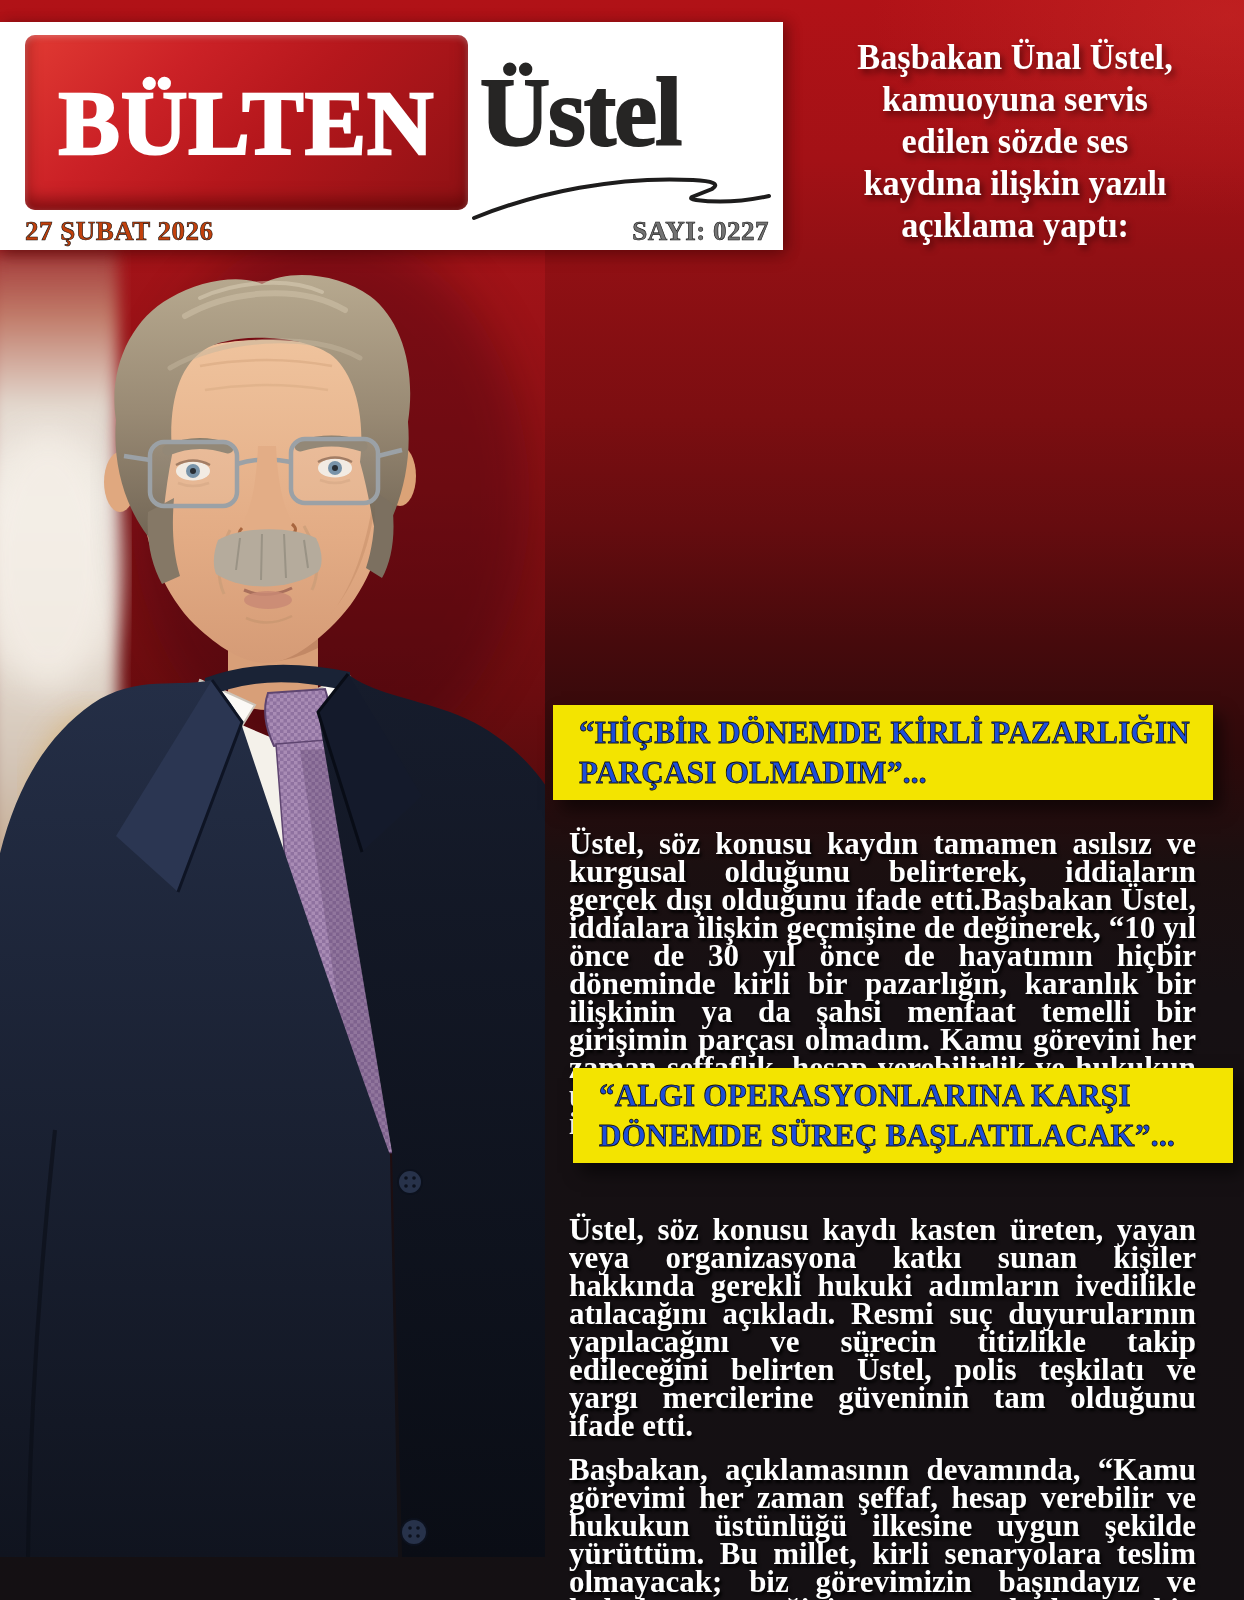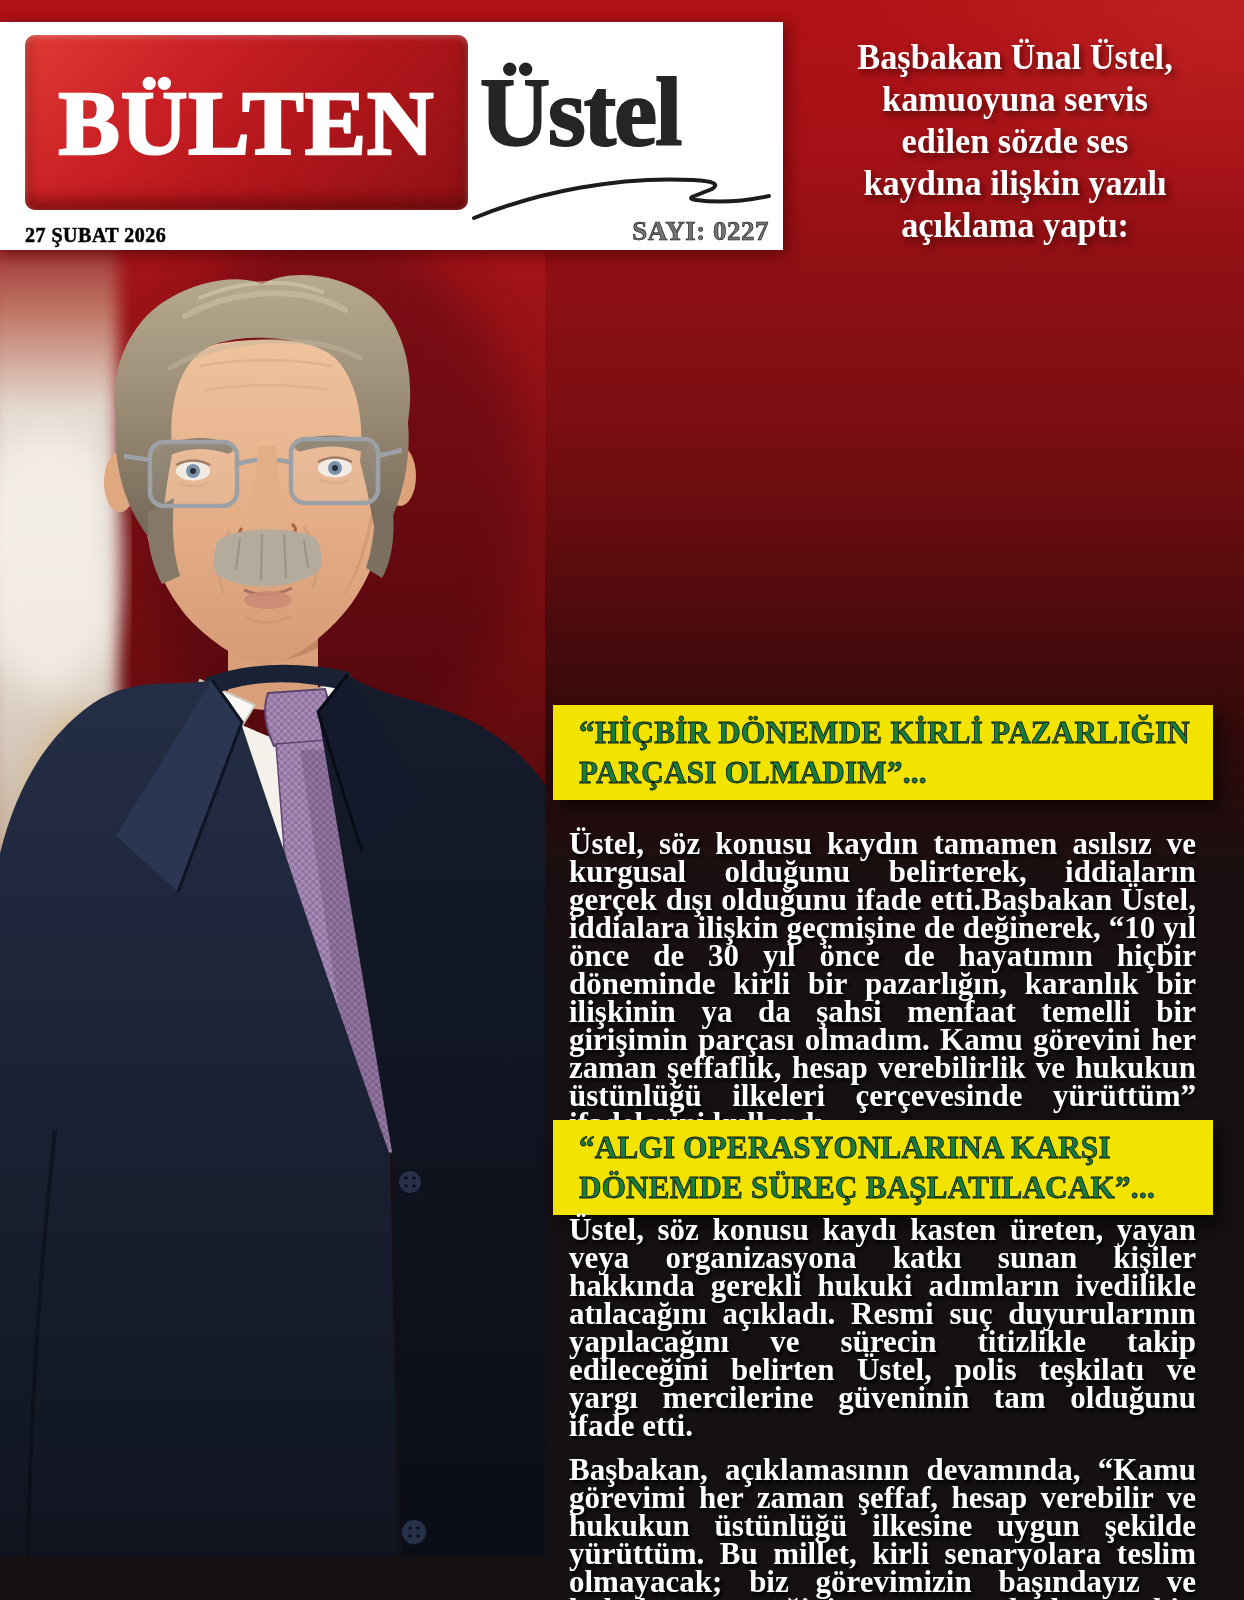--- a/index.html
+++ b/index.html
@@ -38,21 +38,21 @@
   .logo-red span{
     color:#fff;font-size:92px;font-weight:bold;letter-spacing:1px;
     -webkit-text-stroke:2.5px #fff;line-height:1;
   }
   .logo-kibris{
     position:absolute;left:480px;top:42px;color:#262524;font-size:97px;font-weight:bold;
     -webkit-text-stroke:2px #262524;line-height:1;letter-spacing:-2px;
   }
   .swoosh{position:absolute;left:468px;top:146px;}
   .masthead-date{
-    position:absolute;left:25px;bottom:3px;color:#000000;font-size:20px;font-weight:bold;
+    position:absolute;left:25px;bottom:3px;color:#c2410c;font-size:27px;font-weight:bold;
     -webkit-text-stroke:.6px #111;letter-spacing:.5px;
   }
   .masthead-issue{
     position:absolute;right:14px;bottom:3px;color:#737373;font-size:27px;font-weight:bold;
     -webkit-text-stroke:.6px #111;letter-spacing:.5px;
   }
   
   .kicker{
     position:absolute;left:786px;top:34px;width:458px;height:216px;
     display:flex;flex-direction:column;align-items:center;justify-content:center;
@@ -71,25 +71,25 @@
   .hl3{font-size:62px;margin-bottom:16px;transform:scaleX(1.05);-webkit-text-stroke:1.5px currentColor;}
   .hl4{font-size:116px;transform:scaleX(1.24);-webkit-text-stroke:3px currentColor;}
   
   .ybox{
     position:absolute;left:553px;width:660px;height:95px;background:#f3e400;
     box-shadow:8px 10px 16px rgba(0,0,0,.55);
     display:flex;flex-direction:column;justify-content:center;
     padding-left:26px;box-sizing:border-box;
   }
   .ybox div{
-    color:#15803d;font-size:31px;font-weight:bold;line-height:40px;
+    color:#1d4ed8;font-size:31px;font-weight:bold;line-height:40px;
     -webkit-text-stroke:.8px #14120f;letter-spacing:.3px;white-space:nowrap;
   }
   .ybox1{top:705px;}
-  .ybox2{top:1120px;}
+  .ybox2{top:1068px;margin-left:20px;}
   
   .body-block{position:absolute;left:553px;width:659px;}
   .body-block p{
     margin:16px;color:#fff;font-size:31px;font-weight:bold;line-height:28px;
     text-align:justify;text-shadow:2px 3px 3px rgba(0,0,0,.9);
   }
   .body1{top:814px;}
   .body2{top:1200px;}
   
   .footer-bar{

